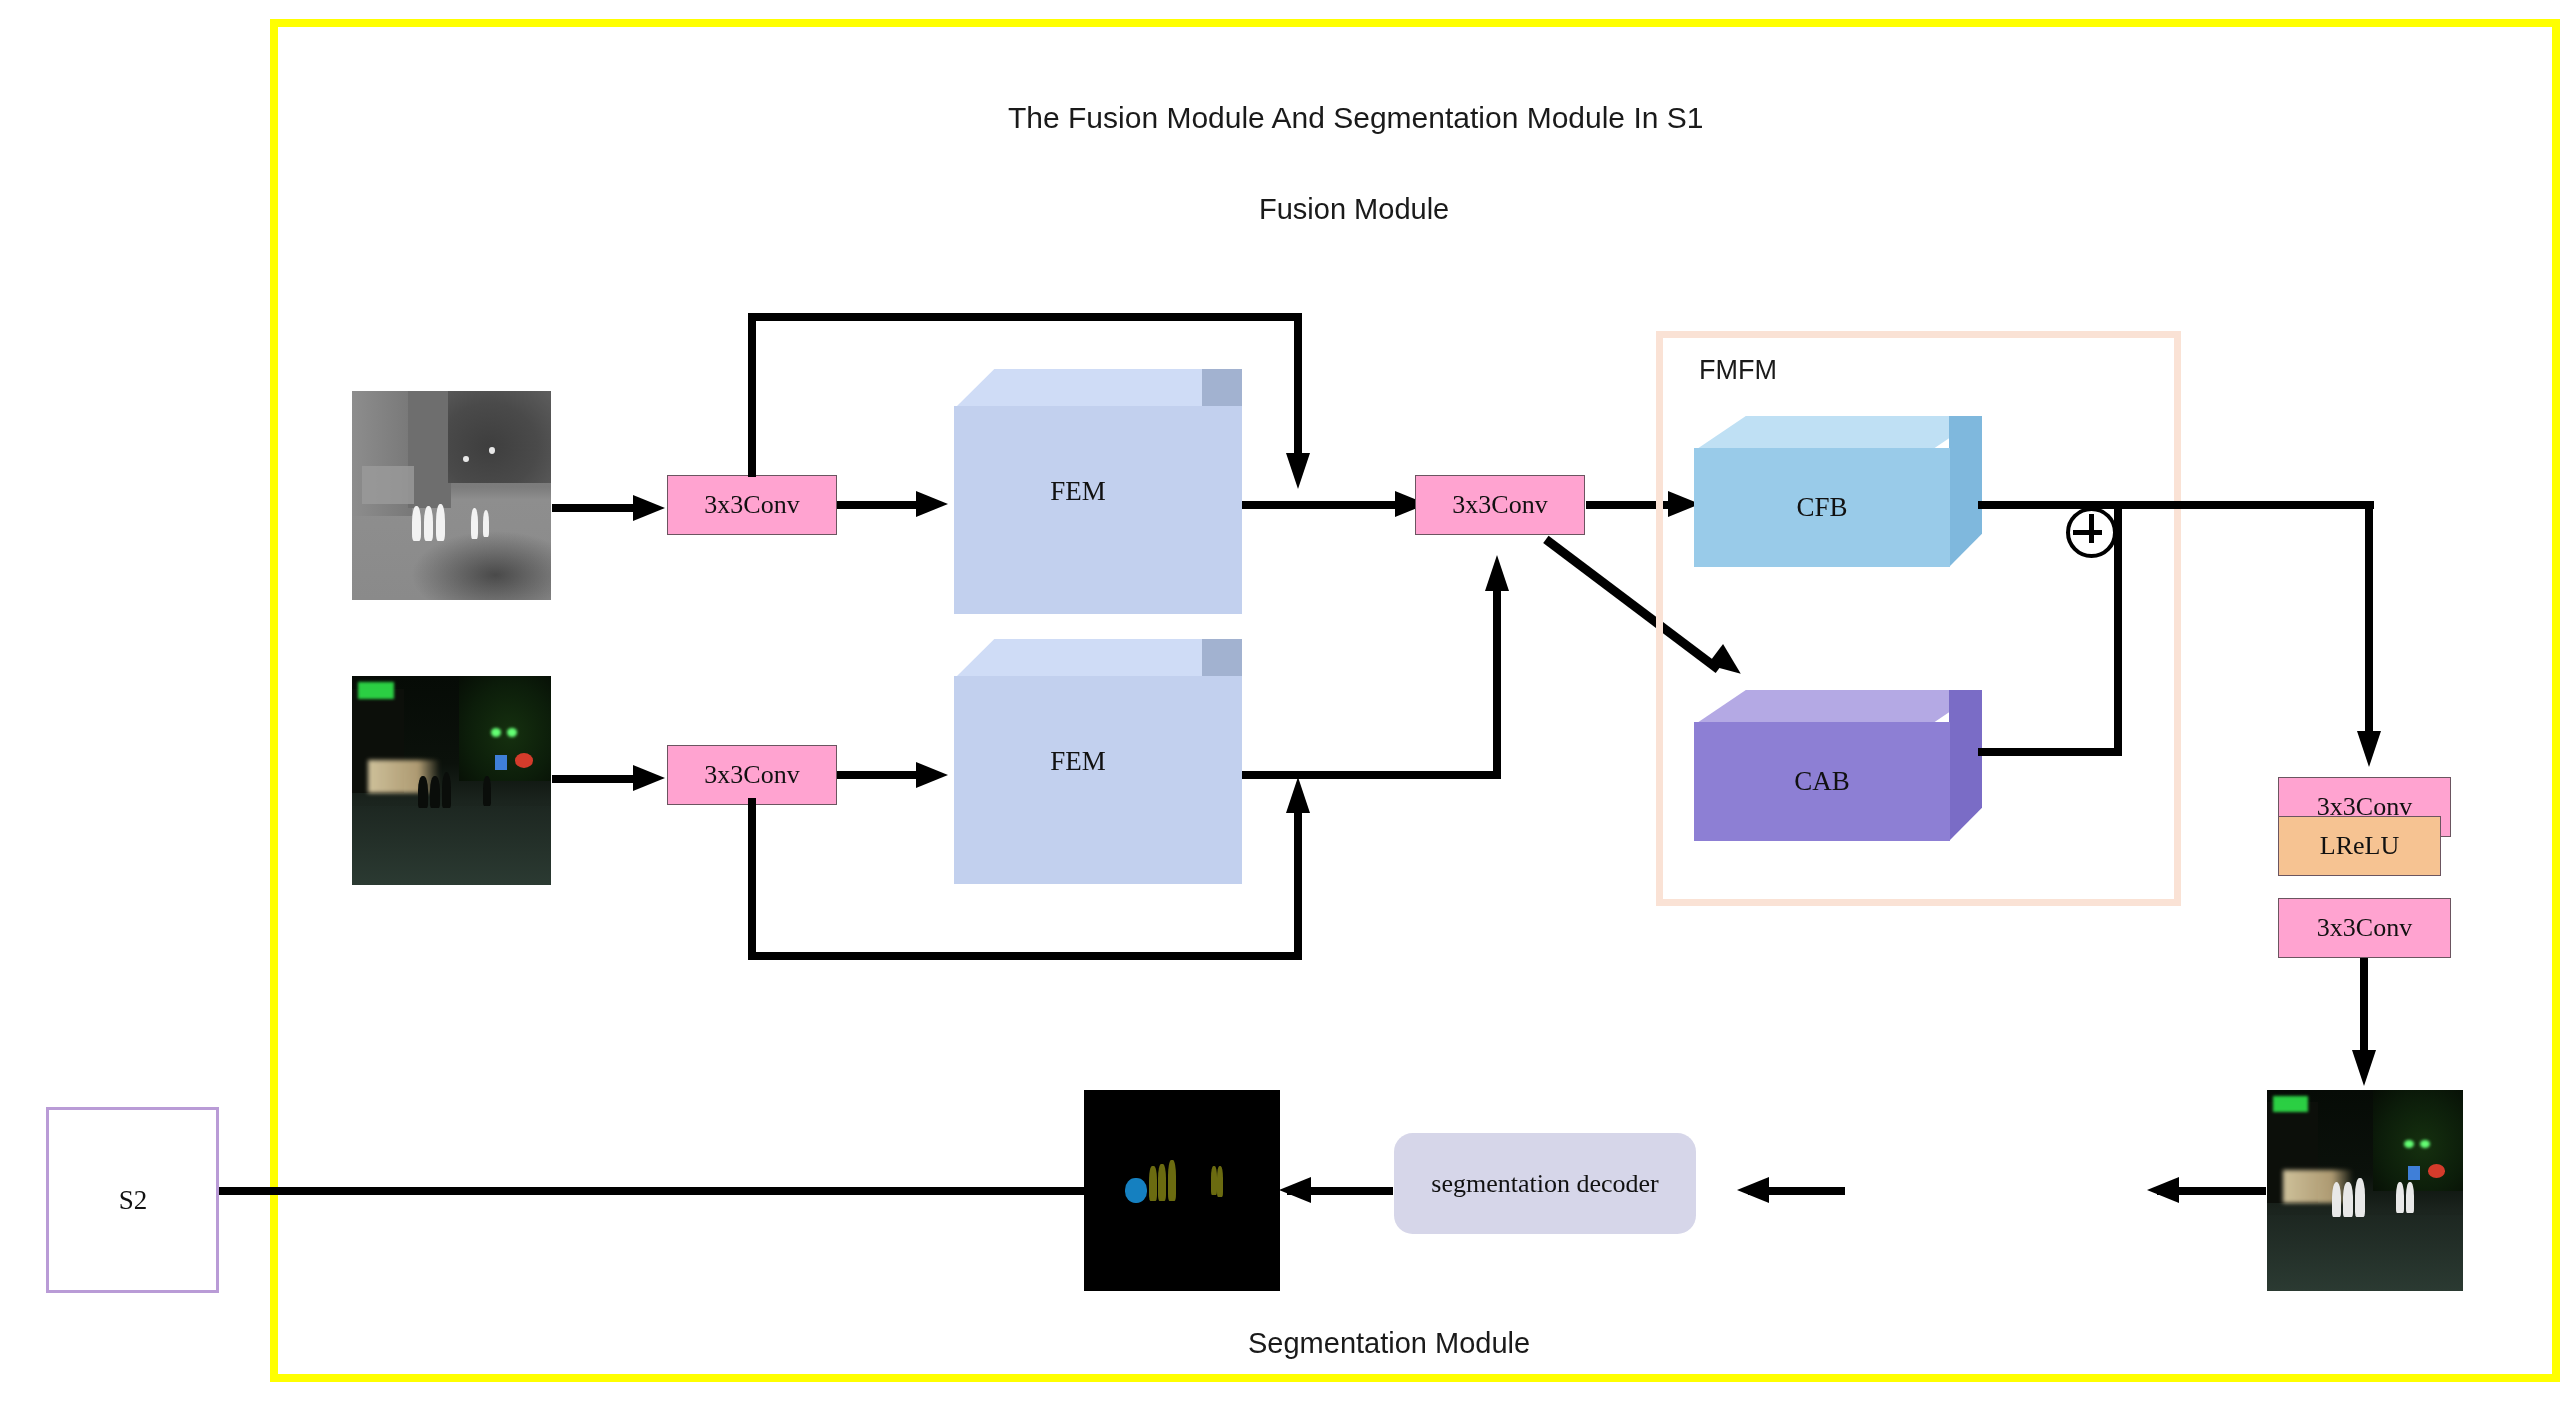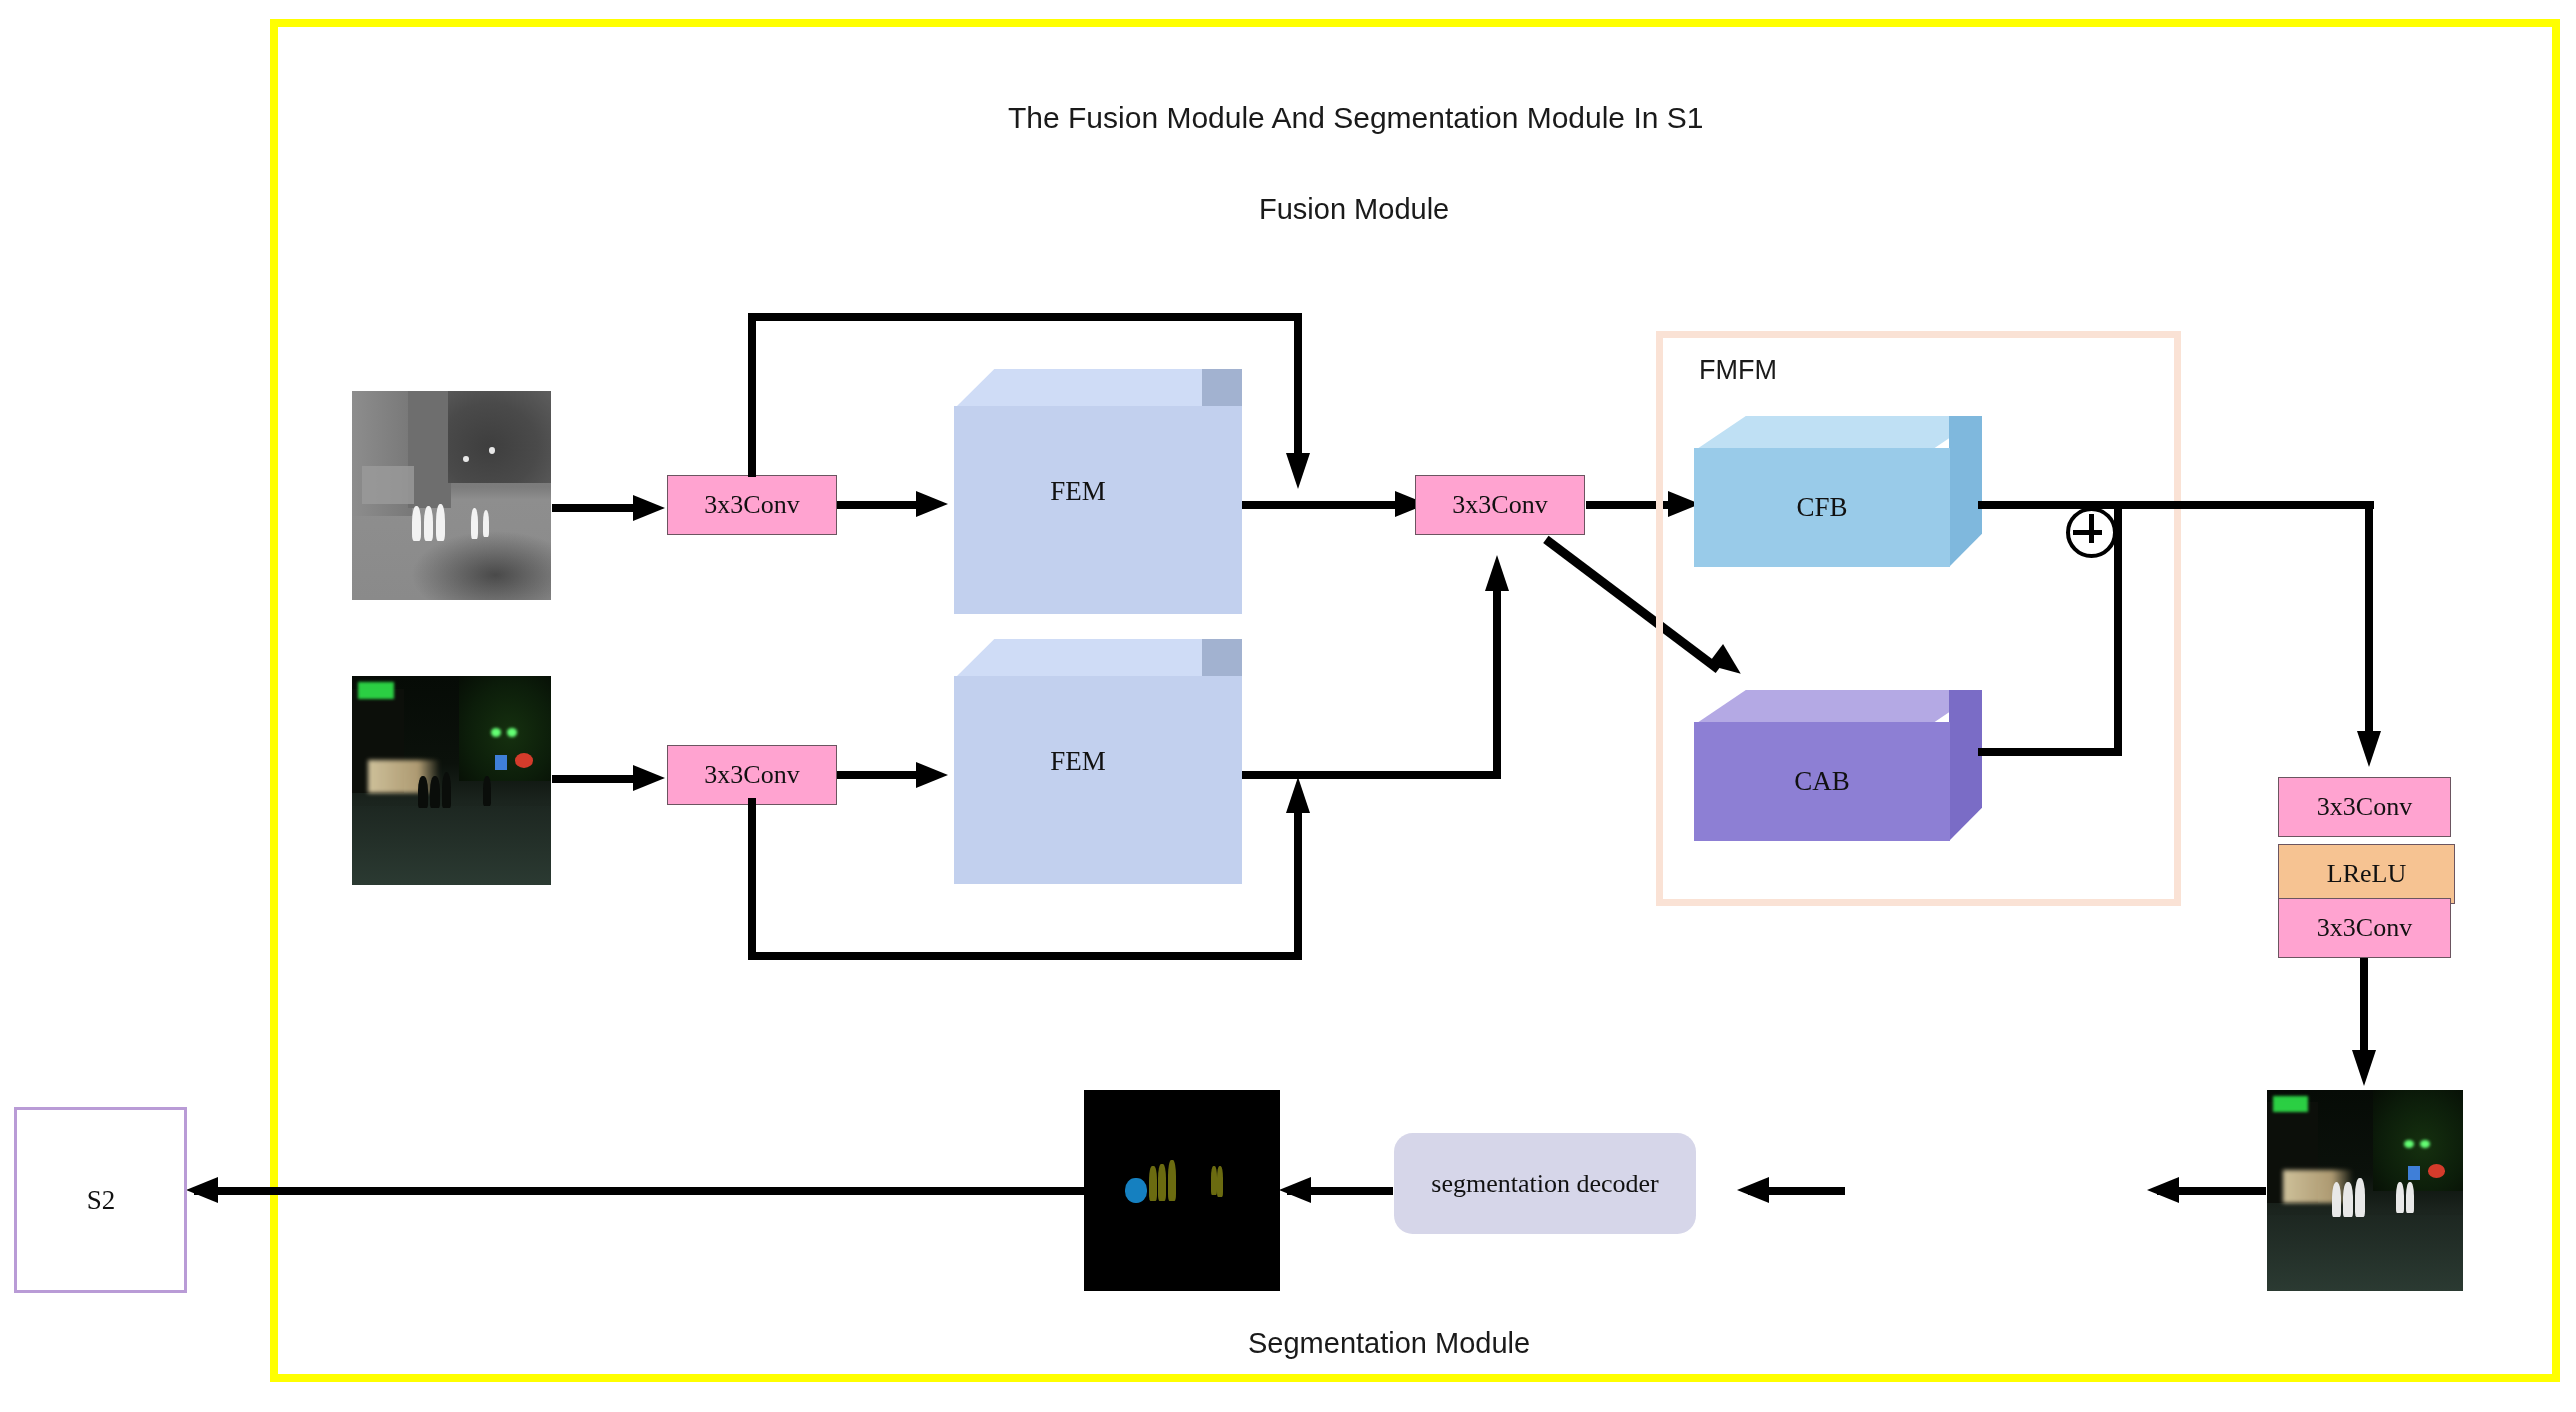--- a/index.html
+++ b/index.html
@@ -20,21 +20,21 @@
   #fmfm-label{left:1699px;top:355px;font-size:27px;}
 
   
   .box{position:absolute;box-sizing:border-box;display:flex;align-items:center;justify-content:center;
        color:#111;font-family:"Liberation Serif",serif;white-space:nowrap;}
   .conv-box{background:#ffa3d0;border:1.4px solid #6b5560;font-size:26px;}
   .lrelu-box{background:#f6c392;border:1.4px solid #6b5560;font-size:26px;}
   .rounded-box{border-radius:18.7px;font-size:26px;}
   .dec-box{background:#d6d6e9;}
   .enc-box{background:#f2ceab;}
-  #s2-box{background:#ffffff;border:3.6px solid #b99bd6;font-size:27px;}
+  #s2-box{background:#ffffff;border:3.6px solid #b99bd6;font-size:27px;margin-left:32px;}
 
   
   #fmfm-box{position:absolute;left:1656px;top:331px;width:525px;height:575px;
             border:7.2px solid #fae2d5;box-sizing:border-box;background:transparent;}
 
   
   .cube{position:absolute;border-radius:23px;}
   .cube .front{position:absolute;left:0;bottom:0;width:100%;height:calc(100% - 37px);background:#c2d0ee;}
   .cube .top{position:absolute;left:0;top:0;width:100%;height:40px;background:#cfdcf6;
              clip-path:polygon(14% 0,100% 0,86% 100%,0 100%);}
@@ -220,21 +220,21 @@
   <div class="hline" style="left:1978px;top:501px;width:396px;"></div>
   <div class="vline" style="left:2365px;top:501px;height:241px;"></div>
   <div class="ar-d" style="left:2357px;top:731px;"></div>
 
   <div class="hline" style="left:1978px;top:748px;width:144px;"></div>
   <div class="vline" style="left:2114px;top:501px;height:255px;"></div>
 
   <div id="oplus"></div>
 
   <div class="box conv-box" style="left:2278px;top:777px;width:173px;height:60px;">3x3Conv</div>
-  <div class="box lrelu-box" style="left:2278px;top:844px;width:177px;height:60px;">LReLU</div>
+  <div class="box lrelu-box" style="left:2278px;top:816px;width:163px;height:60px;">LReLU</div>
   <div class="box conv-box" style="left:2278px;top:898px;width:173px;height:60px;">3x3Conv</div>
 
   <div class="vline" style="left:2360px;top:958px;height:104px;"></div>
   <div class="ar-d" style="left:2352px;top:1050px;"></div>
 
   <div class="img-frame night" style="left:2267px;top:1090px;width:196px;height:201px;">
     <div class="ntree"></div>
       <div class="nwall"></div>
     <div class="neon"></div>
     <div class="nglow"></div>

